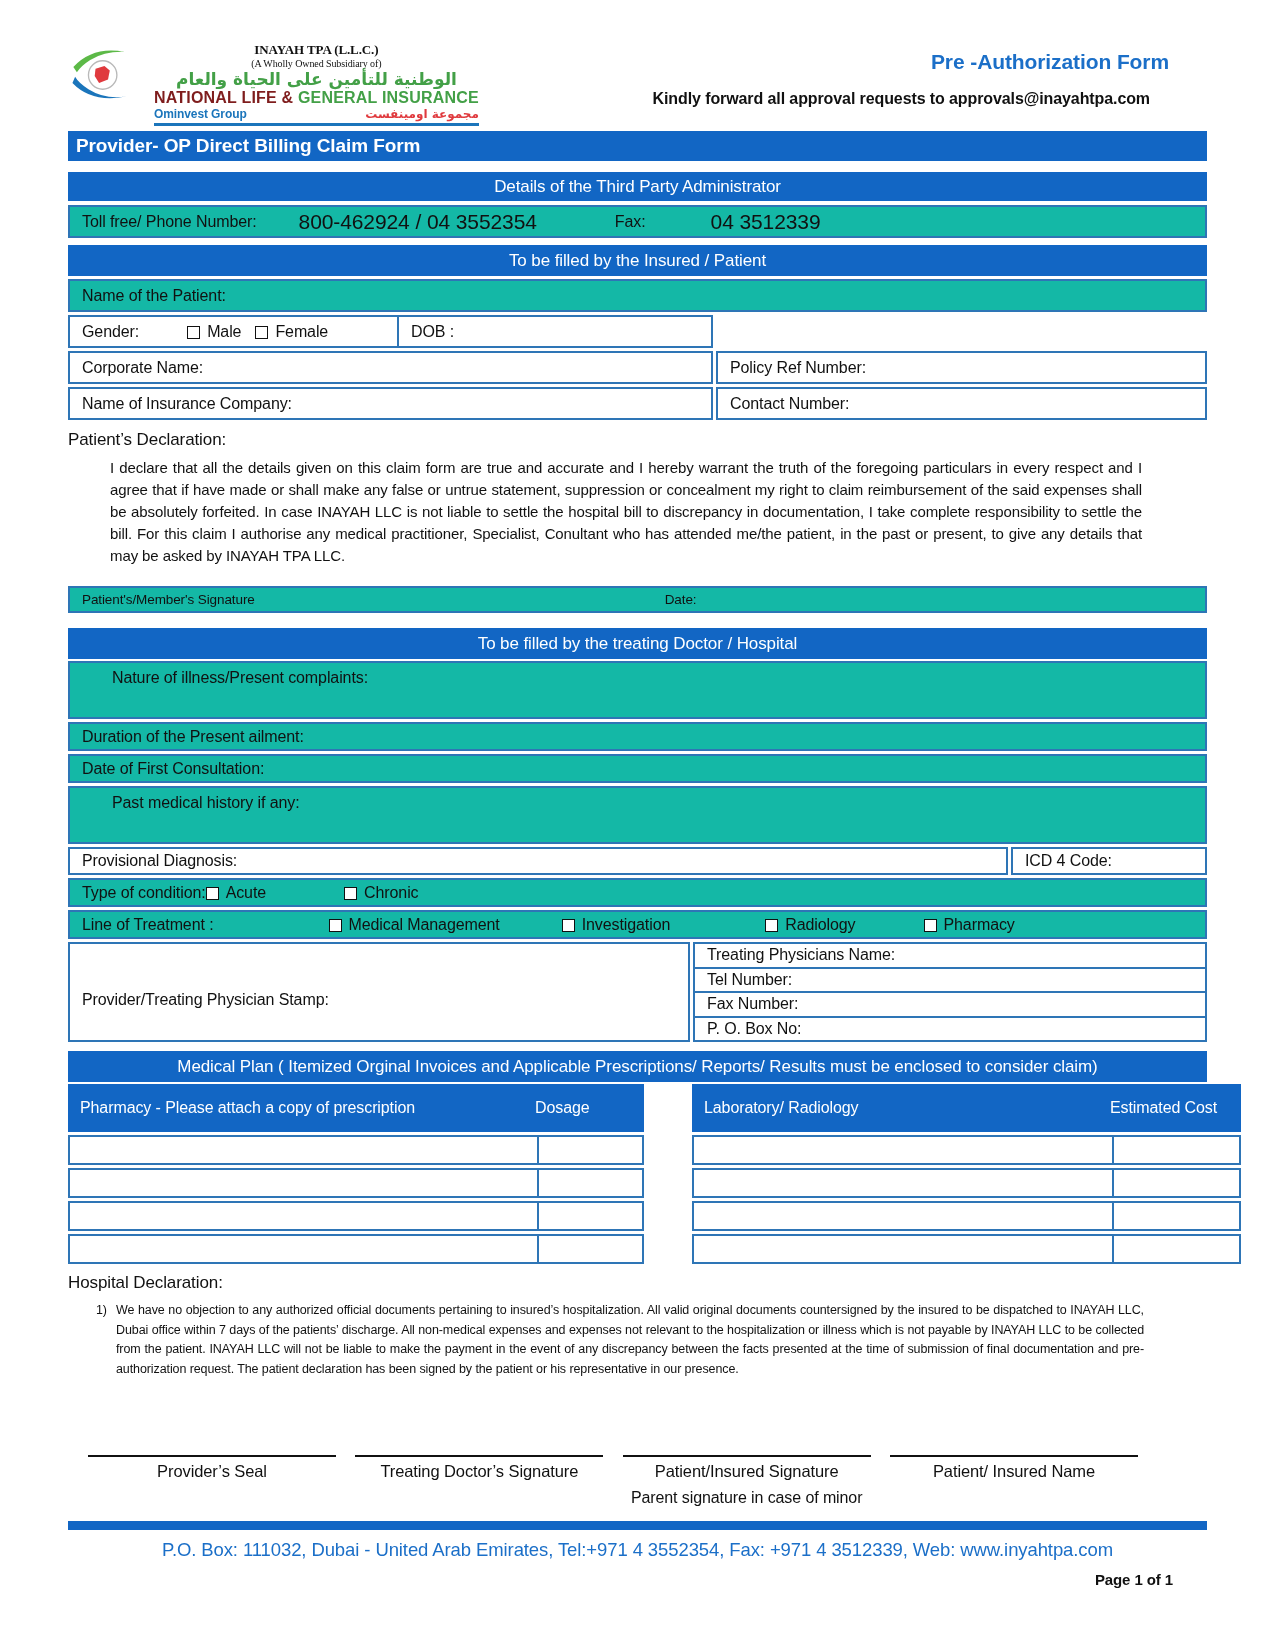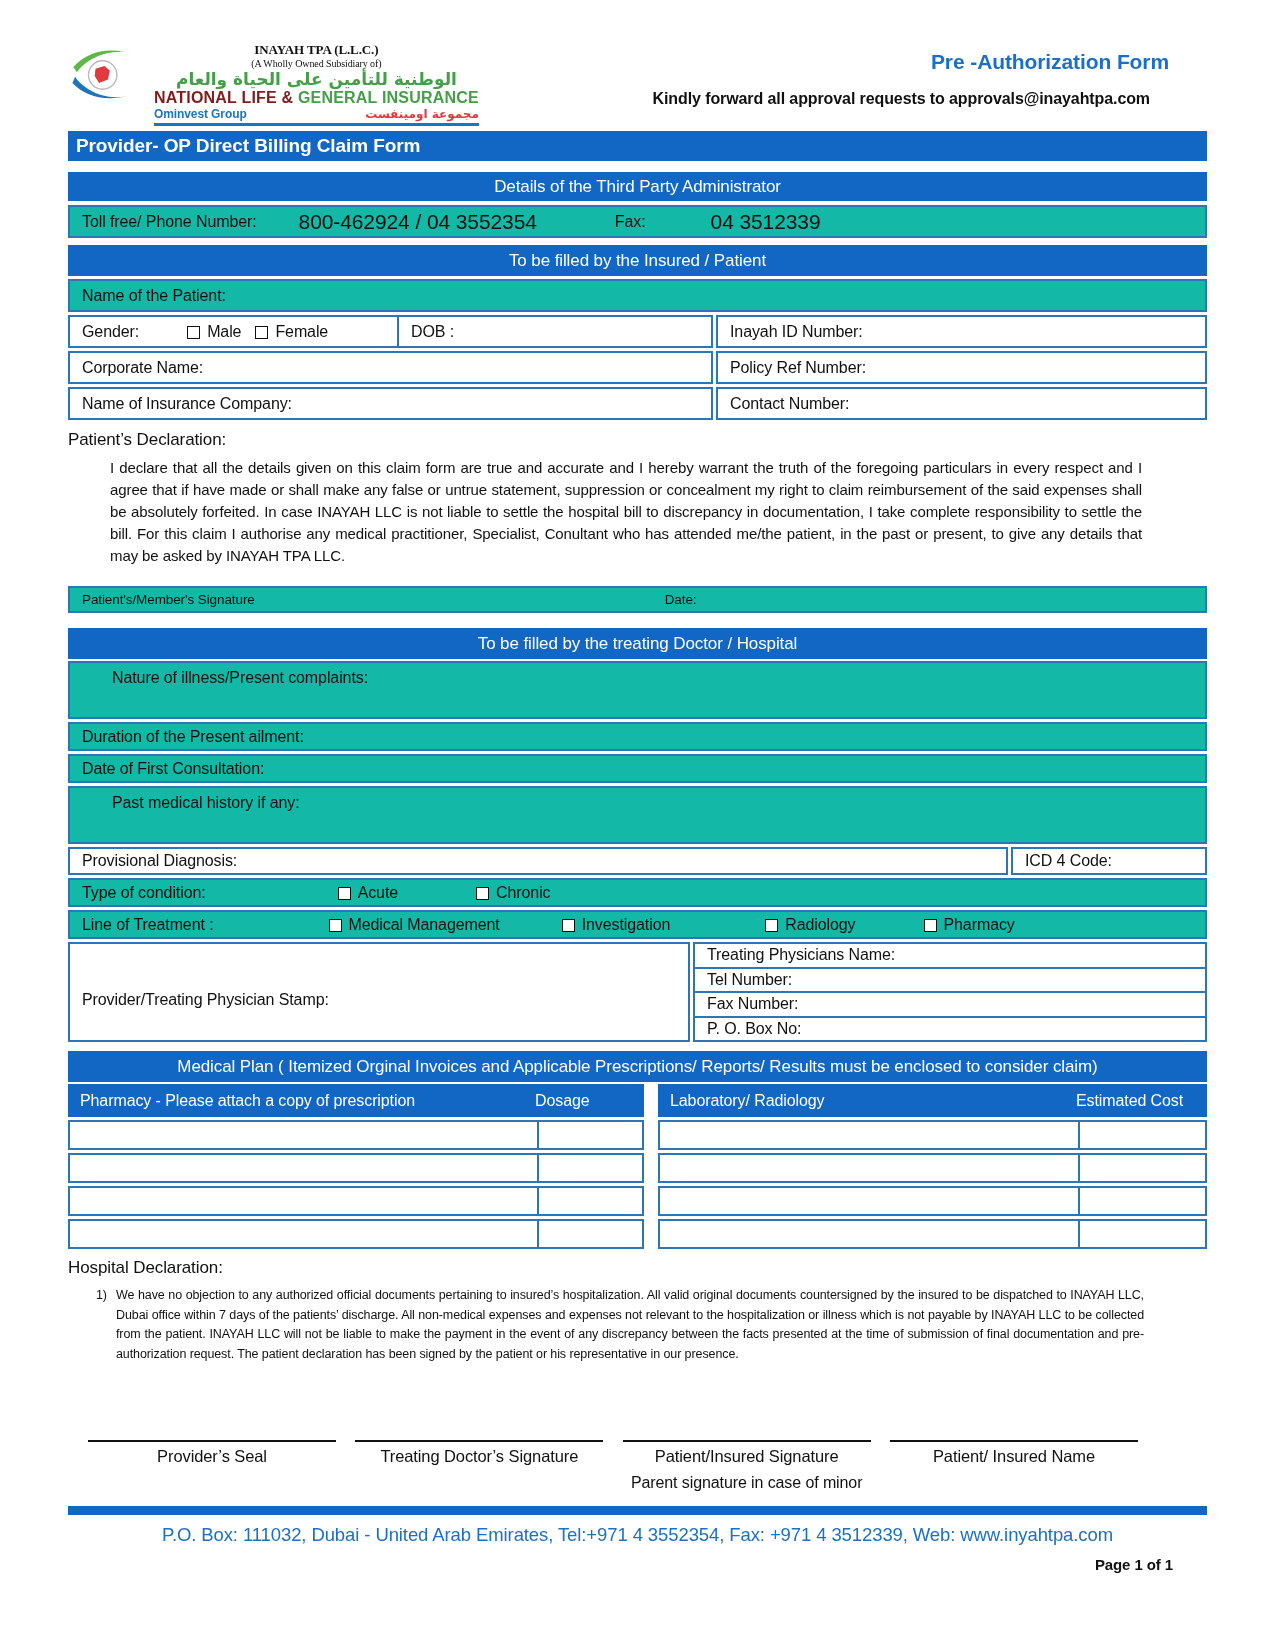--- a/index.html
+++ b/index.html
@@ -66,22 +66,22 @@
   .stamp-right .srow { flex:1; display:flex; align-items:center; padding:0 12px; font-size:16px; border-top:2px solid #2e75b6; }
   .stamp-right .srow:first-child { border-top:none; }
 
   .opt { white-space:nowrap; }
 
   
   .plans { display:flex; margin-top:2px; }
   .plan-table { display:flex; flex-direction:column; }
   .plan-left  { flex:0 0 576px; }
   .plan-gap   { flex:0 0 14px; }
-  .plan-right { flex:0 0 549px; }
-  .plan-head { display:flex; align-items:center; height:33px; color:#fff; background:#1266c4; font-size:16px; }
+  .plan-right { flex:0 0 549px;margin-left:34px; }
+  .plan-head { display:flex; align-items:center; height:48px; color:#fff; background:#1266c4; font-size:16px; }
   .plan-row { display:flex; margin-top:3px; height:30px; border:2px solid #2e75b6; background:#fff; }
   .pl-main { flex:0 0 467px; } .pl-dose { flex:1; border-left:2px solid #2e75b6; }
   .pr-main { flex:0 0 418px; } .pr-cost { flex:1; border-left:2px solid #2e75b6; }
   .ph-left-main { flex:0 0 467px; padding-left:12px; } .ph-dose { flex:1; }
   .ph-right-main { flex:0 0 418px; padding-left:12px; } .ph-cost { flex:1; }
 
   
   .signatures { display:flex; justify-content:space-between; padding:0 69px 0 20px; margin-top:76px; }
   .sig-col { width:248px; text-align:center; }
   .sig-line { border-top:2.5px solid #111; width:100%; }
@@ -149,24 +149,20 @@
           <span>Gender:</span>
           <span style="margin-left:48px"><span class="cb"></span><span>Male</span></span>
           <span style="margin-left:14px"><span class="cb"></span><span>Female</span></span>
         </div>
         <div style="flex:1; border-left:2px solid #2e75b6; display:flex; align-items:center; padding:0 12px; height:29px;">
           <span>DOB :</span>
           <span class="fill"></span>
         </div>
       </div>
       <div class="gap3"></div>
-      <div class="cell" style="flex:1">
-        <span>Inayah ID Number:</span>
-        <span class="fill"></span>
-      </div>
     </div>
 
     <div class="pair">
       <div class="cell" style="flex:0 0 645px; height:33px;">
         <span>Corporate Name:</span>
         <span class="fill"></span>
       </div>
       <div class="gap3"></div>
       <div class="cell" style="flex:1; height:33px;">
         <span>Policy Ref Number:</span>
@@ -224,21 +220,21 @@
       </div>
       <div class="gap3"></div>
       <div class="cell h28" style="flex:1">
         <span>ICD 4 Code:</span>
         <span class="fill"></span>
       </div>
     </div>
 
     <div class="frow h29">
       <span>Type of condition:</span>
-      <span class="opt" style="margin-left:132px"><span class="cb"></span><span>Acute</span></span>
+      <span class="opt" style=""><span class="cb"></span><span>Acute</span></span>
       <span class="opt" style="margin-left:78px"><span class="cb"></span><span>Chronic</span></span>
     </div>
 
     <div class="frow h29">
       <span>Line of Treatment :</span>
       <span class="opt" style="margin-left:115px"><span class="cb"></span><span>Medical Management</span></span>
       <span class="opt" style="margin-left:62px"><span class="cb"></span><span>Investigation</span></span>
       <span class="opt" style="margin-left:95px"><span class="cb"></span><span>Radiology</span></span>
       <span class="opt" style="margin-left:68px"><span class="cb"></span><span>Pharmacy</span></span>
     </div>

